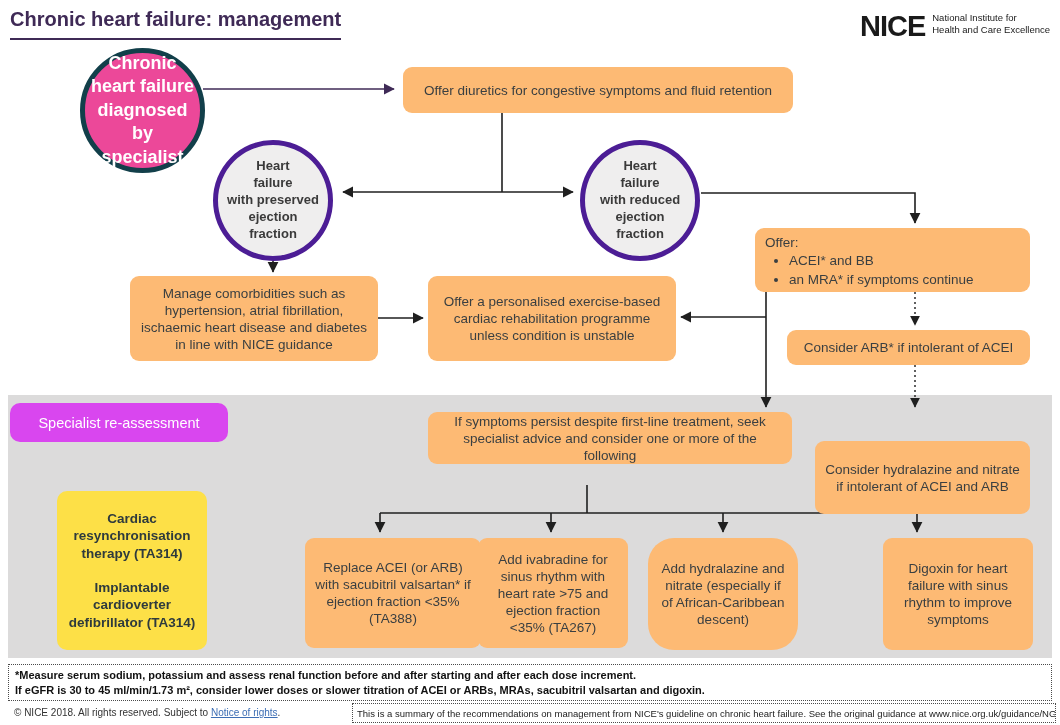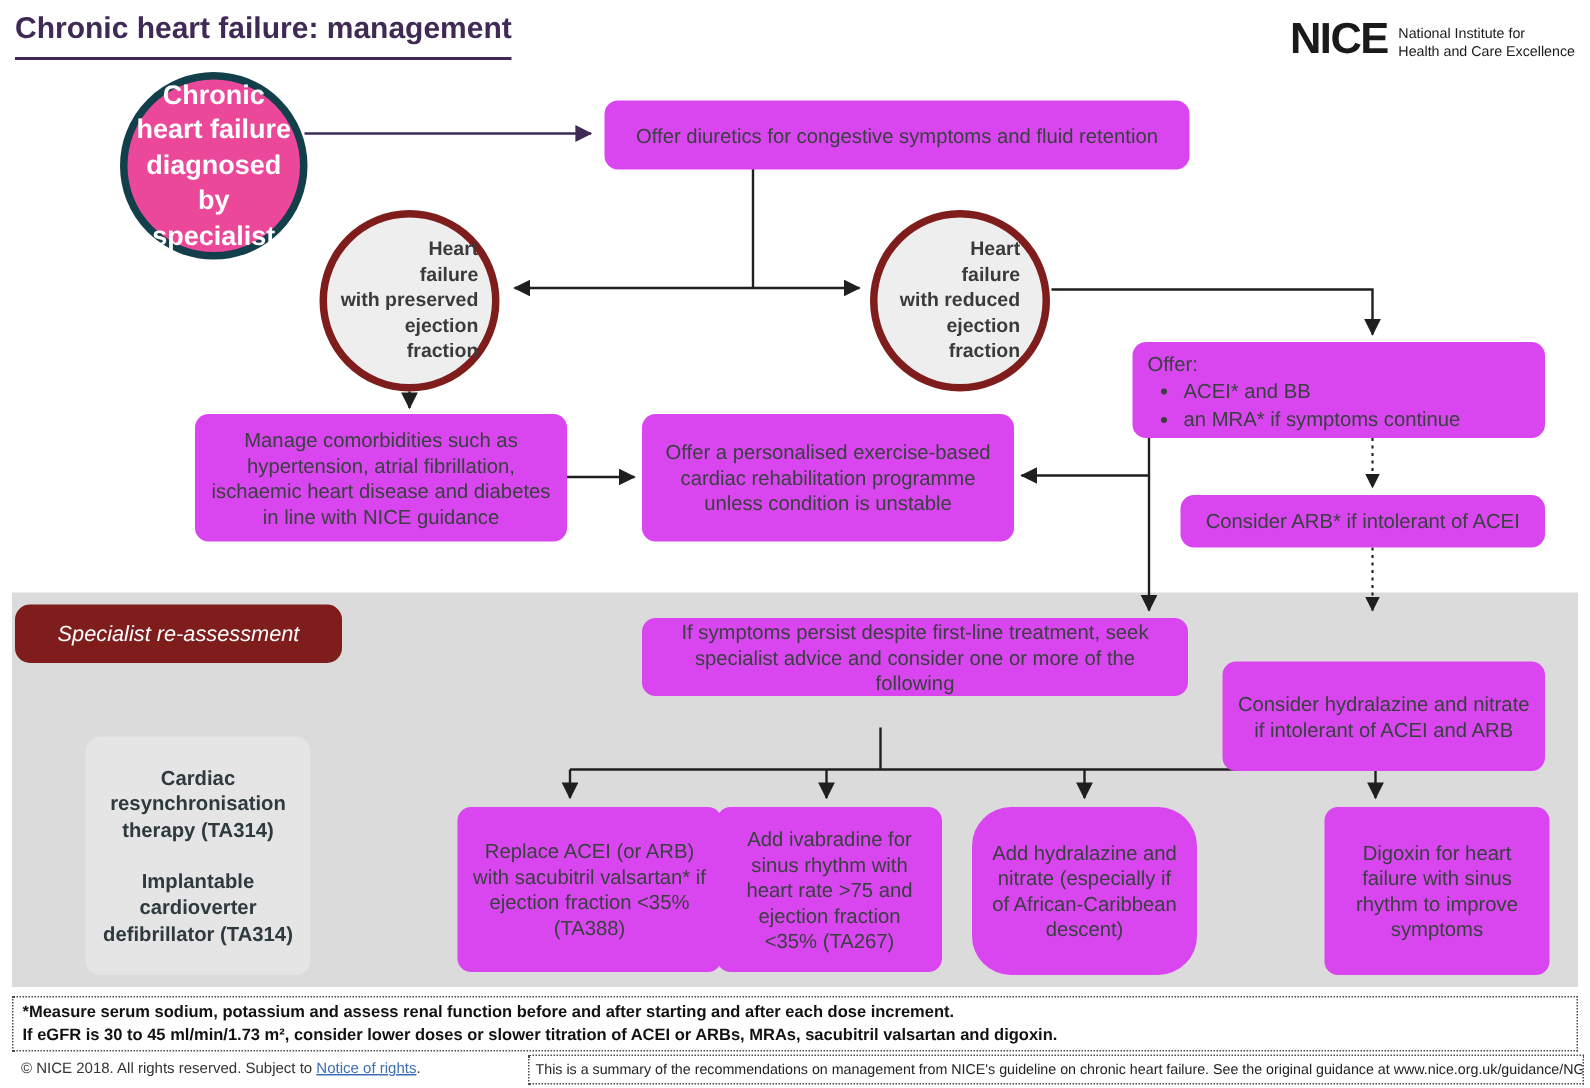--- a/index.html
+++ b/index.html
@@ -5,47 +5,47 @@
   html,body{margin:0;padding:0;background:#ffffff;}
   #canvas{
     position:relative;width:1060px;height:725px;overflow:hidden;
     font-family:"Liberation Sans", sans-serif;background:#ffffff;
   }
   
   .page-title{
     position:absolute;left:10px;top:8px;font-size:20px;font-weight:bold;
     color:#3f2a56;padding-bottom:7px;border-bottom:2px solid #3f2a56;margin:0;
   }
-  .logo{position:absolute;right:10px;top:12px;display:flex;align-items:flex-end;gap:7px;}
+  .logo{position:absolute;right:10px;top:12px;display:flex;align-items:flex-start;gap:7px;}
   .logo-word{font-size:29px;font-weight:800;color:#1a1a1a;letter-spacing:-1px;line-height:1;}
   .logo-tag{font-size:9.5px;color:#1a1a1a;line-height:1.25;}
   
   .band{position:absolute;left:8px;top:395px;width:1044px;height:263px;background:#dcdbdb;}
   
   .node{
-    position:absolute;background:#d946ef;border-radius:9px;color:#3a3f41;
+    position:absolute;background:#fdba74;border-radius:9px;color:#3a3f41;
     display:flex;align-items:center;justify-content:center;text-align:center;
     font-size:13.5px;line-height:1.26;padding:5px 10px;box-sizing:border-box;
   }
   .circle{
     position:absolute;border-radius:50%;display:flex;align-items:center;justify-content:center;
     text-align:center;font-weight:bold;box-sizing:border-box;white-space:pre-line;line-height:1.3;
   }
   .circle.start{background:#ec4899;border:5px solid #123f4a;color:#ffffff;font-size:18px;}
-  .circle.gray{background:#efeeee;border:5px solid #7f1d1d;color:#3a3a3a;font-size:13px;text-align:right;}
+  .circle.gray{background:#efeeee;border:5px solid #4c1d95;color:#3a3a3a;font-size:13px;}
   .offer-box{align-items:flex-start;justify-content:flex-start;text-align:left;flex-direction:column;padding:6px 10px;}
   .offer-box ul{margin:1px 0 0 0;padding-left:24px;}
   .offer-box li{margin:0 0 2px 0;}
   .purple-box{
-    position:absolute;background:#7f1d1d;color:#ffffff;border-radius:10px;
+    position:absolute;background:#d946ef;color:#ffffff;border-radius:10px;
     display:flex;align-items:center;justify-content:center;font-size:14.5px;
-    box-sizing:border-box;text-align:left;font-style:italic;
+    box-sizing:border-box;text-align:left;
   }
   .teal-box{
-    position:absolute;background:#e5e5e5;border-radius:10px;color:#2e3a3d;font-weight:bold;
+    position:absolute;background:#fde047;border-radius:10px;color:#2e3a3d;font-weight:bold;
     display:flex;flex-direction:column;align-items:center;justify-content:center;
     text-align:center;font-size:13.5px;line-height:1.28;padding:8px 10px;box-sizing:border-box;
   }
   .teal-box .p2{margin-top:17px;}
   
   #connectors{position:absolute;left:0;top:0;width:1060px;height:725px;pointer-events:none;}
   
   .footnote{
     position:absolute;left:8px;top:664px;width:1044px;height:37px;border:1px dotted #4a4a4a;
     box-sizing:border-box;padding:3px 6px;font-size:11px;font-weight:bold;color:#111111;line-height:1.4;

